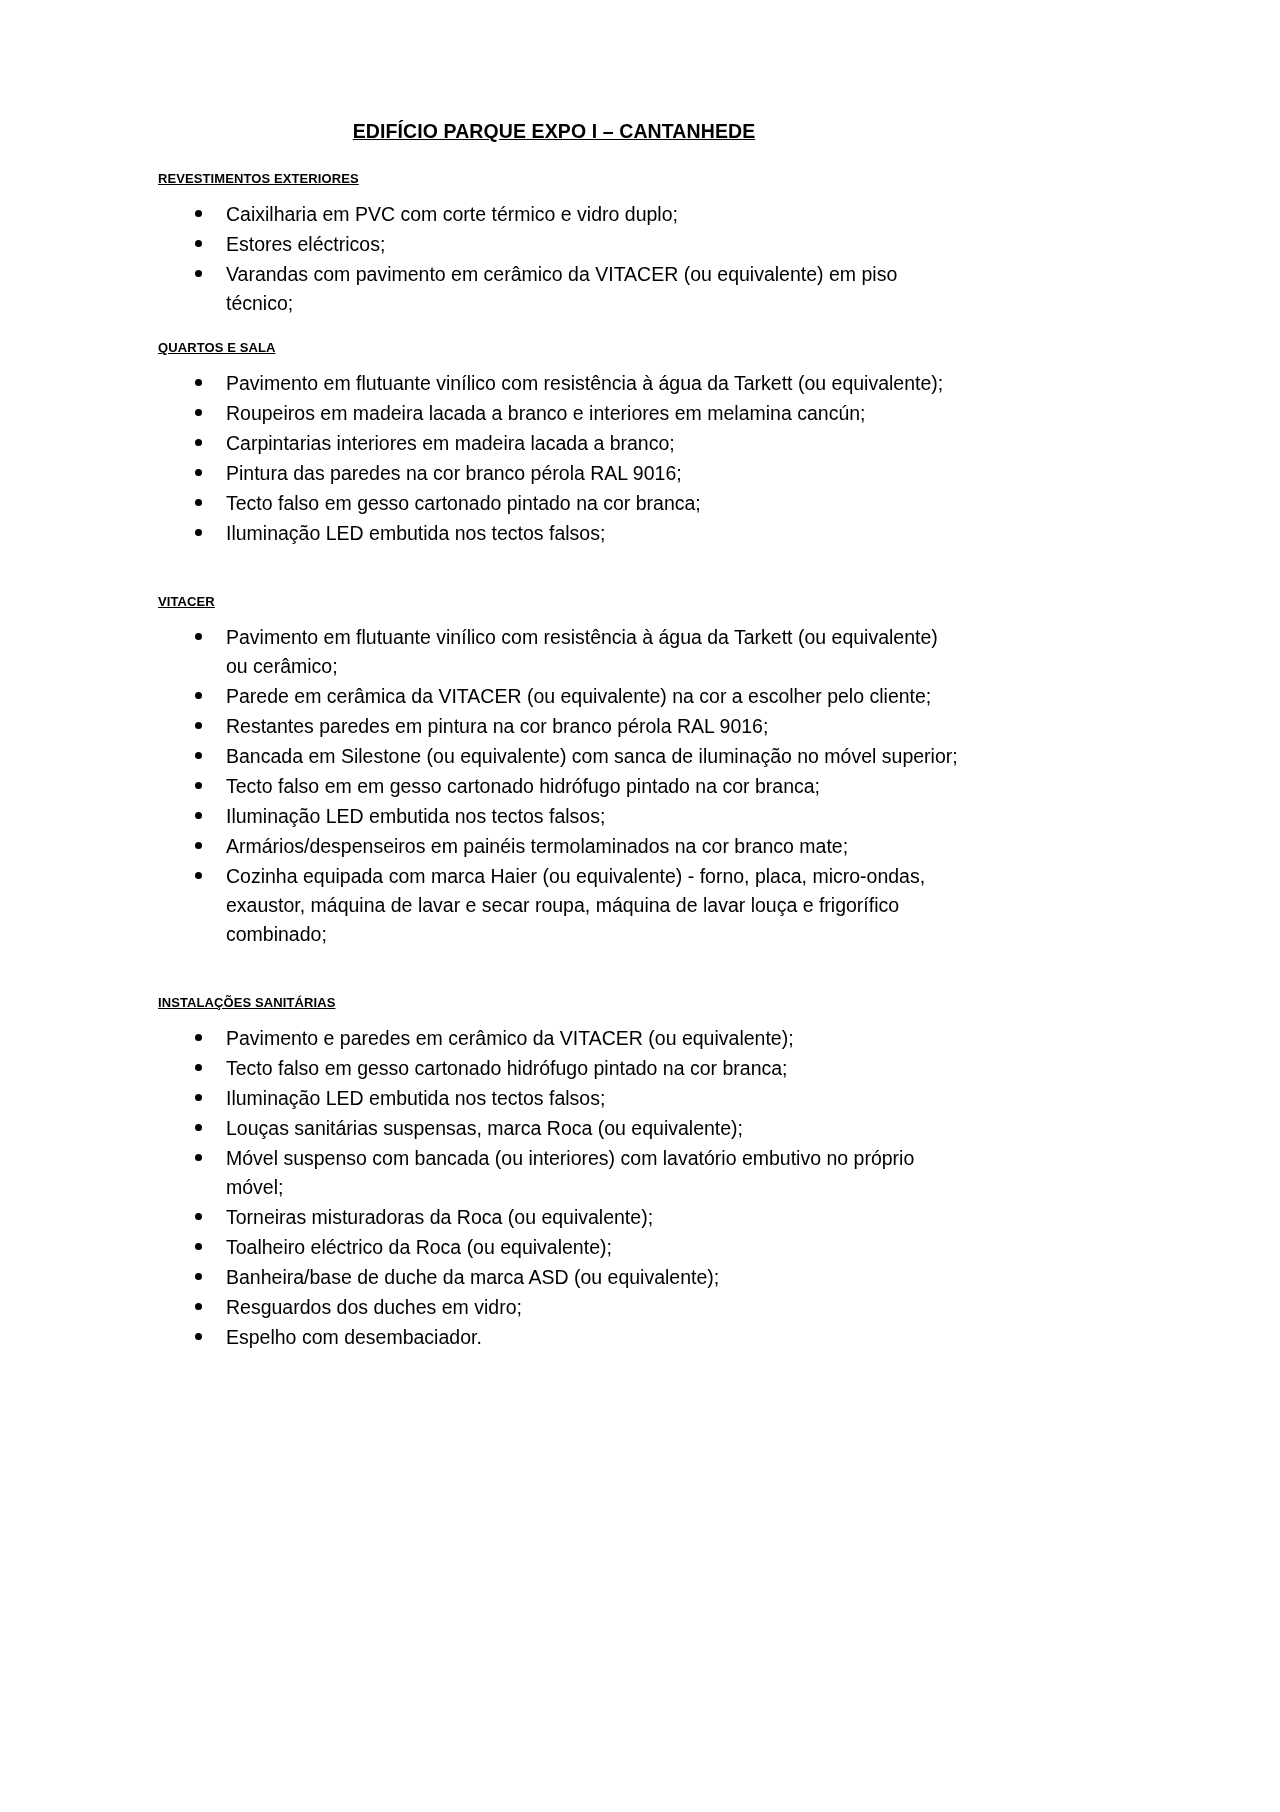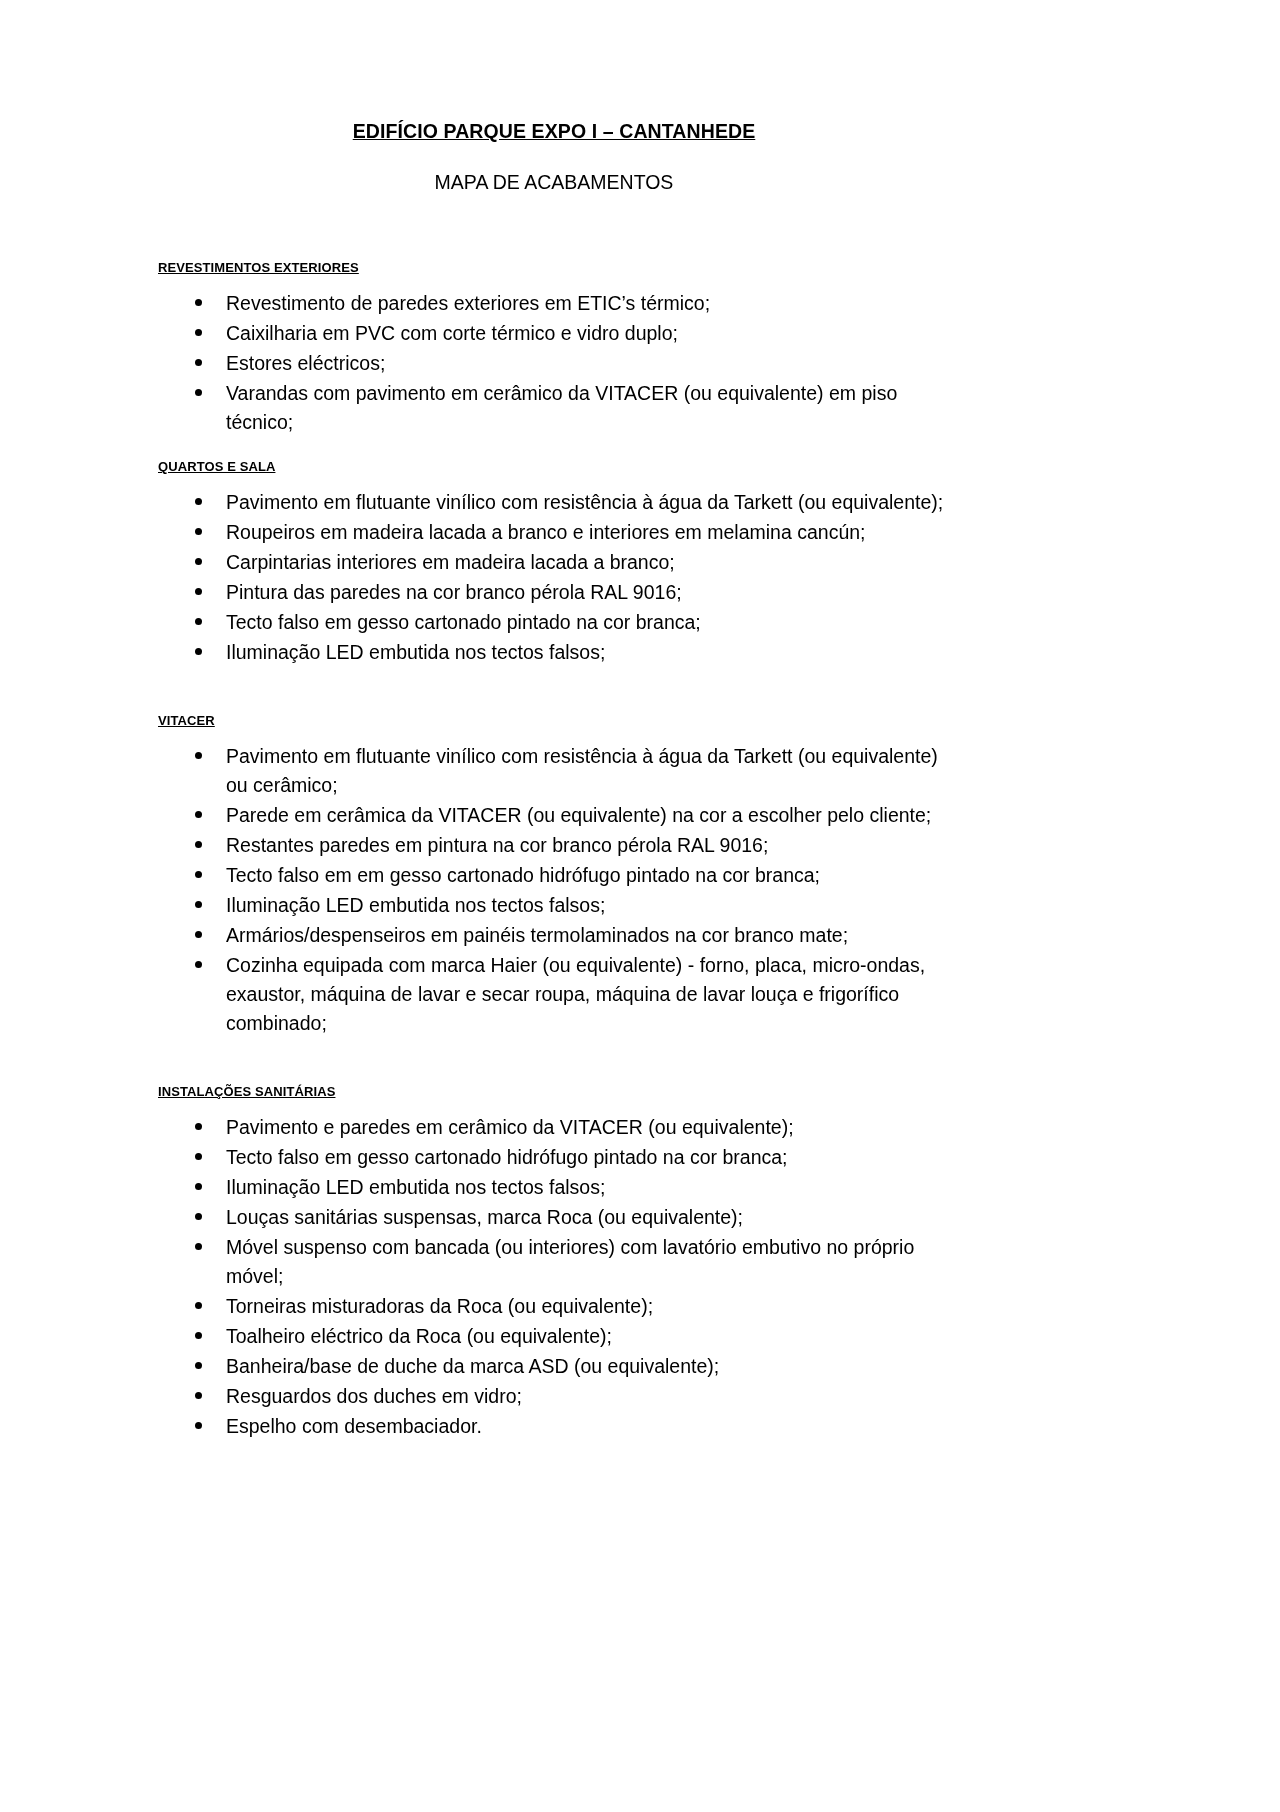--- a/index.html
+++ b/index.html
@@ -73,31 +73,26 @@
   ul.bullets li .txt {
     display: block;
   }
 </style>
 </head>
 <body>
 
 <div class="page">
 
   <h1 class="doc-title">EDIFÍCIO PARQUE EXPO I – CANTANHEDE</h1>
-  <div class="doc-subtitle">MAPA DE ACABAMENTOS</div>
 
   <div class="section">
     <div class="section-heading">REVESTIMENTOS EXTERIORES</div>
     <ul class="bullets">
       <li>
           <span class="dot"></span>
-          <span class="txt">Revestimento de paredes exteriores em ETIC’s térmico;</span>
-        </li>
-      <li>
-          <span class="dot"></span>
           <span class="txt">Caixilharia em PVC com corte térmico e vidro duplo;</span>
         </li>
       <li>
           <span class="dot"></span>
           <span class="txt">Estores eléctricos;</span>
         </li>
       <li>
           <span class="dot"></span>
           <span class="txt">Varandas com pavimento em cerâmico da VITACER (ou equivalente) em piso técnico;</span>
         </li>
@@ -144,20 +139,24 @@
       <li>
           <span class="dot"></span>
           <span class="txt">Parede em cerâmica da VITACER (ou equivalente) na cor a escolher pelo cliente;</span>
         </li>
       <li>
           <span class="dot"></span>
           <span class="txt">Restantes paredes em pintura na cor branco pérola RAL 9016;</span>
         </li>
       <li>
           <span class="dot"></span>
+          <span class="txt">Bancada em Silestone (ou equivalente) com sanca de iluminação no móvel superior;</span>
+        </li>
+      <li>
+          <span class="dot"></span>
           <span class="txt">Tecto falso em em gesso cartonado hidrófugo pintado na cor branca;</span>
         </li>
       <li>
           <span class="dot"></span>
           <span class="txt">Iluminação LED embutida nos tectos falsos;</span>
         </li>
       <li>
           <span class="dot"></span>
           <span class="txt">Armários/despenseiros em painéis termolaminados na cor branco mate;</span>
         </li>

